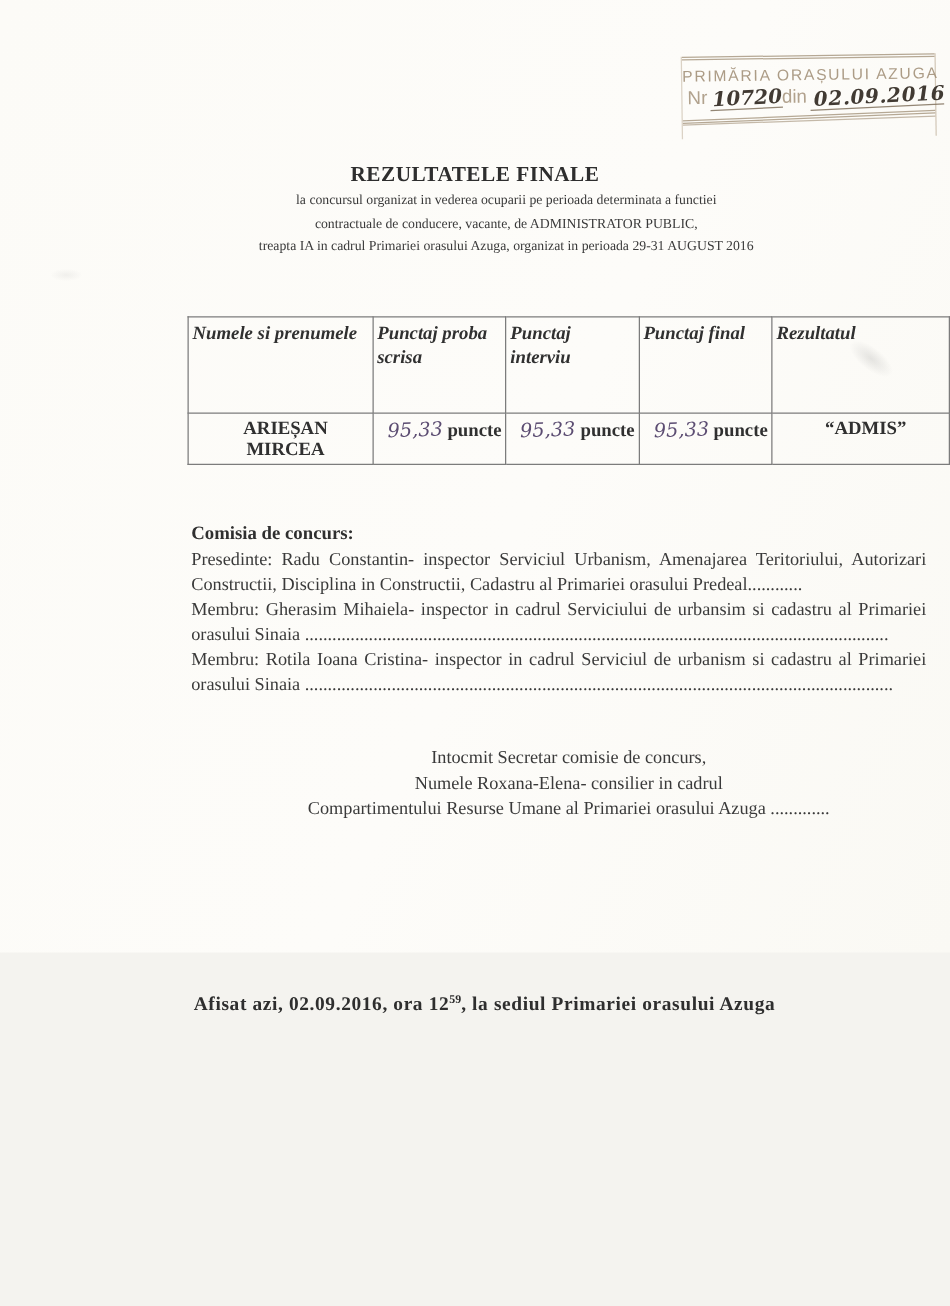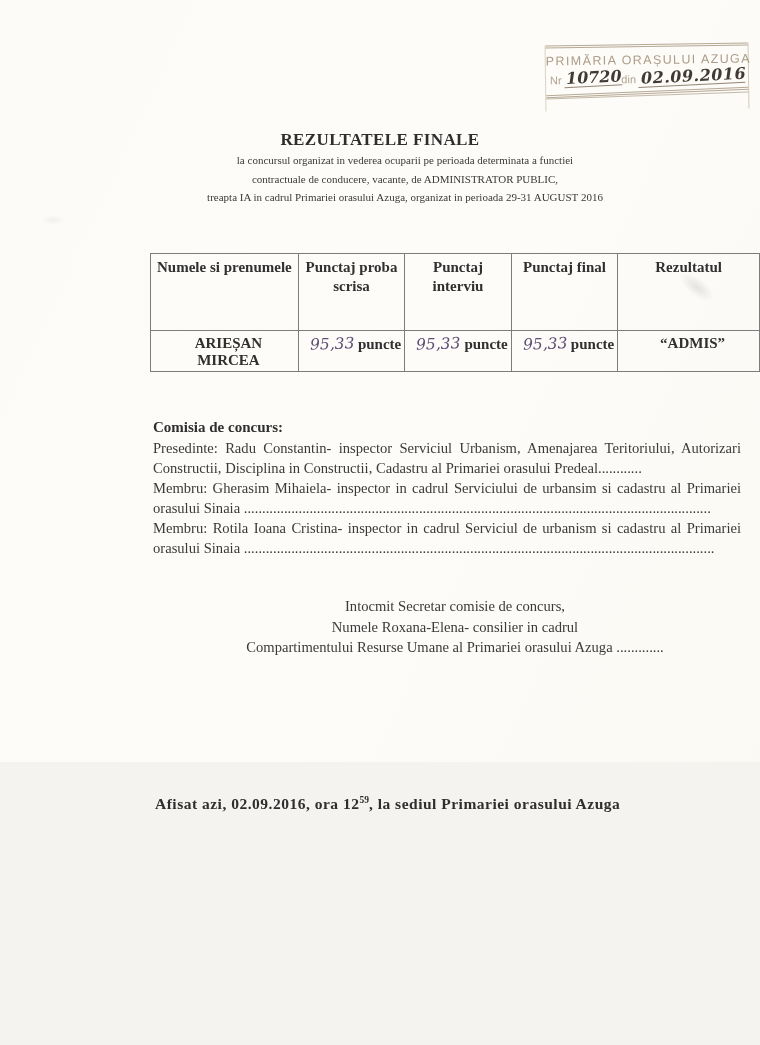--- a/index.html
+++ b/index.html
@@ -31,21 +31,21 @@
     font-size:12.5px;letter-spacing:1.4px;
     color:rgba(157,139,114,.85);
     text-align:center;padding-top:6px;white-space:nowrap;
   }
   .stamp-row{
     display:flex;align-items:flex-end;
     padding:2px 4px 3px 4px;
   }
   .stamp-label{
     font-family:"Liberation Sans", sans-serif;
-    font-size:11px;color:rgba(157,139,114,.8);
+    font-size:15px;color:rgba(157,139,114,.8);
     padding:0 2px 1px 0;
   }
   .stamp-hand{
     font-family:"DejaVu Serif", serif;
     font-style:italic;font-size:16px;font-weight:bold;
     color:#413a33;line-height:16px;
     border-bottom:1px solid rgba(120,104,82,.8);
     display:inline-block;
   }
   .stamp-hand.nr{width:62px;transform:rotate(-2deg);padding-left:2px;}
@@ -64,21 +64,21 @@
   table.results{
     position:absolute;left:150px;top:253px;
     border-collapse:collapse;table-layout:fixed;
     font-size:15px;color:#303030;
   }
   table.results th, table.results td{
     border:1px solid #7c7c7c;
     vertical-align:top;box-sizing:border-box;
     padding:4px 3px 2px 3px;
   }
-  table.results th{height:77px;font-weight:bold;text-align:center;line-height:19px;}
+  table.results th{height:77px;font-weight:bold;text-align:left;line-height:19px;font-style:italic;}
   table.results td{height:41px;padding-left:11px;}
   td.name{font-weight:bold;text-align:center;padding-top:6px;}
   td.score{white-space:nowrap;text-align:left;padding-top:5px;}
   td.result{font-weight:bold;text-align:center;padding-top:6px;}
   .hand{
     font-family:"DejaVu Serif", serif;
     font-style:italic;font-size:15.5px;
     color:#5c4d72;display:inline-block;transform:rotate(-2deg);
   }
   .pts{font-weight:bold;}

